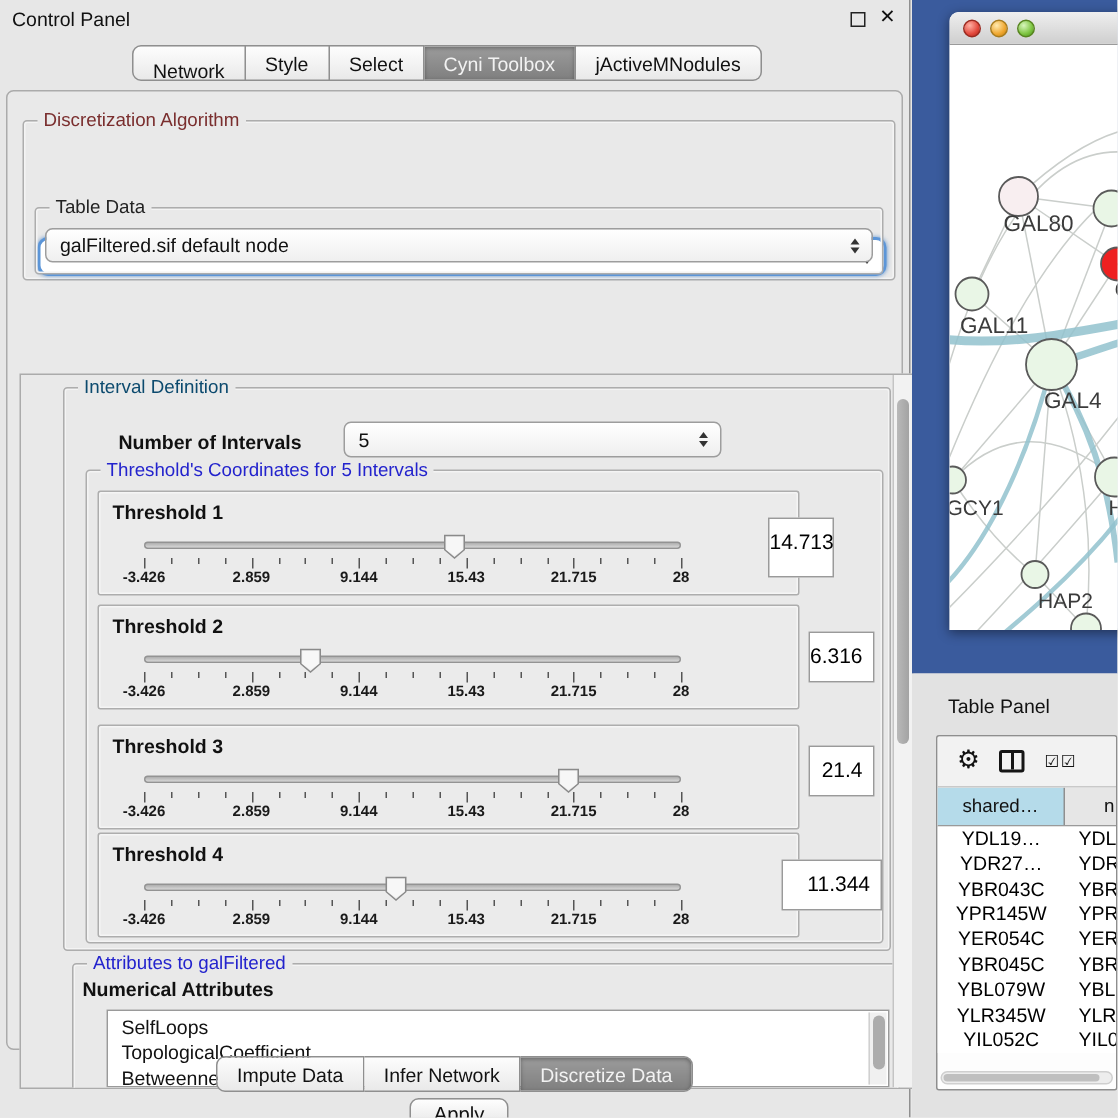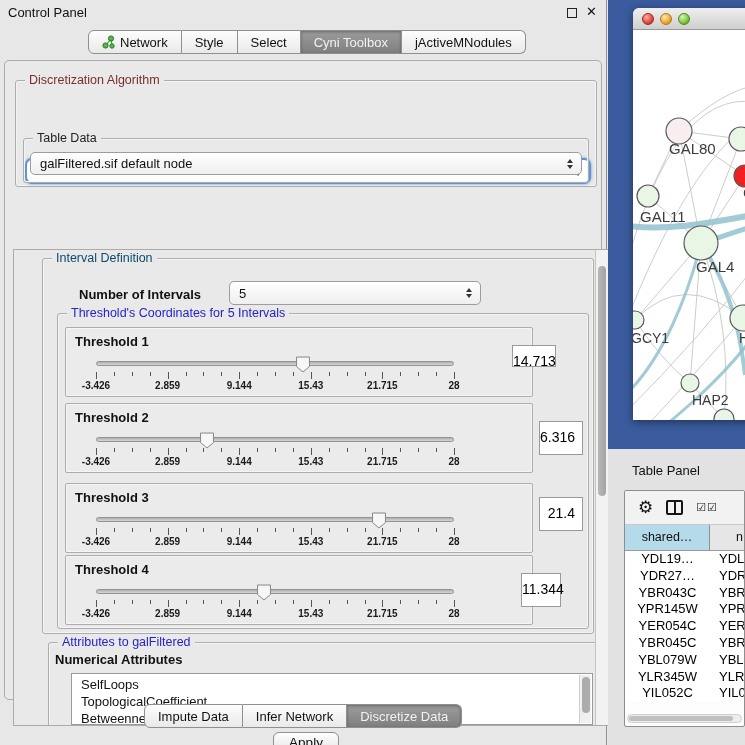--- a/index.html
+++ b/index.html
@@ -15,21 +15,21 @@
   #cp-float { position:absolute; right:29px; top:8px; width:10px; height:10px;
     border:1.5px solid #222; background:#E7E7E7; }
   #cp-close { position:absolute; right:9px; top:4px; font-size:13px; font-weight:bold; color:#111;
     font-family:"DejaVu Sans", sans-serif; }
 
   
   .segrow { position:absolute; display:flex; }
   .seg { display:flex; align-items:center; gap:5px; padding:4px 13px; font-size:13px; color:#111;
     background:linear-gradient(#FDFDFD,#E9E9E9); border:1px solid #8f8f8f; border-left:none;
     white-space:nowrap; height:24px; }
-  .seg:first-child { border-left:1px solid #8f8f8f; border-radius:6px 0 0 6px; }
+  .seg:first-child { border-left:1px solid #8f8f8f; border-radius:6px 0 0 6px;flex-direction:column; }
   .seg:last-child  { border-radius:0 6px 6px 0; }
   .seg.sel { background:linear-gradient(#9c9c9c,#7f7f7f); color:#F2F2F2;
     box-shadow:inset 0 1px 3px rgba(0,0,0,.35); }
   #top-tabs { left:88px; top:30px; }
   #bottom-tabs { left:144px; top:704px; }
 
   
   #content-panel { position:absolute; left:4px; top:60px; width:598px; height:640px;
     background:#E9E9E9; border:1px solid #ABABAB; border-radius:5px; }
 
@@ -250,21 +250,21 @@
                   </div>
                   <div class="th-labels">
                     <span style="left: 0%;">-3.426</span>
                     <span style="left: 20%;">2.859</span>
                     <span style="left: 40%;">9.144</span>
                     <span style="left: 60%;">15.43</span>
                     <span style="left: 80%;">21.715</span>
                     <span style="left: 100%;">28</span>
                   </div>
                 </div>
-                <div class="th-value" style="left: 447px; top: 18px; width: 44px; height: 22px;">14.713</div>
+                <div class="th-value" style="left: 447px; top: 18px; width: 44px; height: 40px;">14.713</div>
                 <div class="th-box" style="position: absolute; left: 0px; top: 76px; width: 468px; height: 70px;">
                   <span class="th-label">Threshold 2</span>
                   <div class="th-trackwrap">
                     <div class="th-track"></div>
                     <div class="th-thumb" style="left: 30.9998%;"><svg width="15" height="17" viewBox="0 0 15 17">
                         <path d="M1,1 h13 v9.5 L7.5,16 L1,10.5 Z" fill="#ECECEC" stroke="#8a8a8a"></path>
                         <path d="M2,2 h11 v8.5 L7.5,14.5 L2,10.5 Z" fill="#F7F7F7" stroke="none"></path>
                       </svg></div>
                   </div>
                   <div class="th-ticks">
@@ -376,21 +376,21 @@
                   </div>
                   <div class="th-labels">
                     <span style="left: 0%;">-3.426</span>
                     <span style="left: 20%;">2.859</span>
                     <span style="left: 40%;">9.144</span>
                     <span style="left: 60%;">15.43</span>
                     <span style="left: 80%;">21.715</span>
                     <span style="left: 100%;">28</span>
                   </div>
                 </div>
-                <div class="th-value" style="left: 456px; top: 246px; width: 40px; height: 34px;">11.344</div>
+                <div class="th-value" style="left: 456px; top: 246px; width: 67px; height: 34px;">11.344</div>
               </div>
           </div>
         </div>
 
         <div class="group" style="left:34px; top:392px; width:552px; height:96px; background:#E9E9E9;">
           <span class="legend blue">Attributes to galFiltered</span>
           <span style="position:absolute; left:6px; top:9px; font-size:13px; font-weight:bold; color:#111;">Numerical Attributes</span>
           <div id="attr-list" style="left:22px; top:30px; width:522px; height:52px;">
             <div id="attr-items" style="padding-top:2px;">
                 <div class="item">SelfLoops</div>

